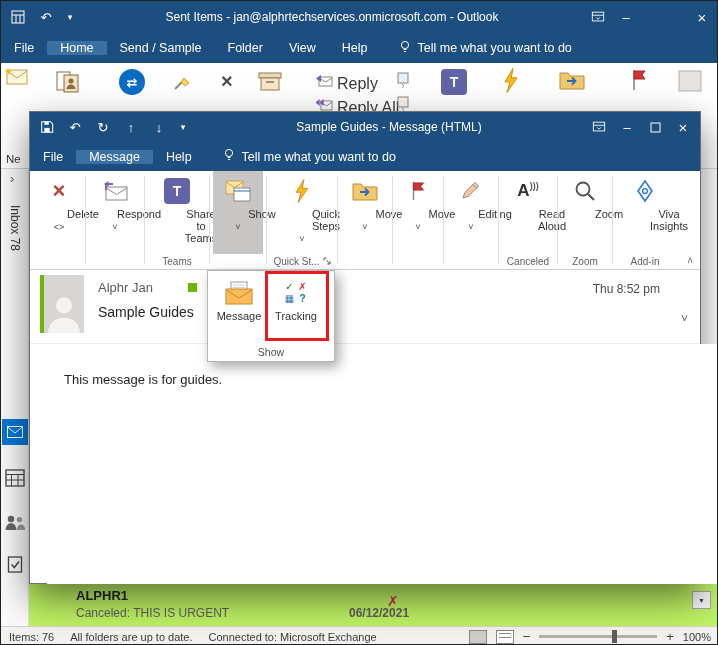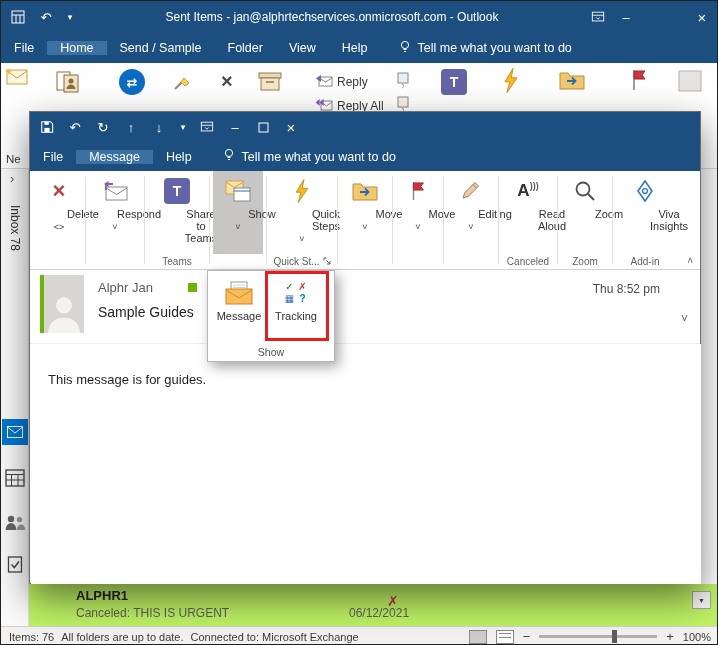--- a/index.html
+++ b/index.html
@@ -21,21 +21,21 @@
   .mw-tabs { position: absolute; top: 32px; left: 0; width: 718px; height: 30px; }
   .tab { display: flex; align-items: center; padding: 0 13px; font-size: 12.5px; white-space: nowrap; }
   .tab.selected { background: var(--tab-selected-bg, #3a70a2); }
   .tellme { display: flex; align-items: center; gap: 7px; margin-left: 10px; padding: 0 8px;
             font-size: 12.5px; white-space: nowrap; }
 
   
   .mw-ribbon { position: absolute; top: 62px; left: 0; width: 718px; height: 106px; background: #fff;
                border-bottom: 1px solid #d8d6d4; }
   .mr-item { position: absolute; display: flex; align-items: center; justify-content: center; }
-  .mr-text { position: absolute; font-size: 12px; color: #3b3a39; white-space: nowrap; }
+  .mr-text { position: absolute; font-size: 16px; color: #3b3a39; white-space: nowrap; }
   .mr-label { position: absolute; font-size: 11.5px; color: #3b3a39; margin-top: 39px; }
   .tv-ic { width: 26px; height: 26px; border-radius: 50%; background: #0a6cc4; color: #fff;
            display: flex; align-items: center; justify-content: center; font-size: 13px; font-weight: bold; }
   .teams-ic { width: 26px; height: 26px; background: var(--teams-purple, #6264a7); color: #fff;
               border-radius: 4px; display: flex; align-items: center; justify-content: center;
               font-weight: bold; font-size: 14px; }
   .mini-ic { display: flex; flex-direction: column; align-items: center; line-height: 8px; }
   .mchev { font-size: 8px; color: #605e5c; }
   .bigx { font-size: 20px; font-weight: bold; color: #4a4a4a; line-height: 20px; }
 
@@ -46,31 +46,31 @@
   .fs-vtext { position: absolute; top: 36px; left: 7px; writing-mode: vertical-rl; font-size: 12px;
               color: #323130; white-space: nowrap; }
   .nav-ic { position: absolute; left: 1px; width: 26px; height: 26px; display: flex;
             align-items: center; justify-content: center; }
   .nav-ic.mail { background: var(--nav-mail-blue, #0078d4); }
 
   
   .bottom-list { position: absolute; top: 583px; left: 28px; width: 690px; height: 42px; background: #bef264; z-index: 1; }
   .bl-sender { position: absolute; left: 47px; top: 4px; font-size: 13px; font-weight: bold; color: #252423; }
   .bl-preview { position: absolute; left: 47px; top: 22px; font-size: 12px; color: #605e5c; white-space: nowrap; }
-  .bl-date { position: absolute; left: 320px; top: 22px; font-size: 12px; color: #605e5c; }
+  .bl-date { position: absolute; left: 320px; top: 22px; font-size: 12px; color: #605e5c; font-weight: bold; }
   .bl-x { position: absolute; left: 358px; top: 9px; font-size: 14px; font-weight: bold; color: #c4314b; }
   .bl-drop { position: absolute; right: 8px; top: 7px; width: 19px; height: 18px; border: 1px solid #a6a4a2;
              background: #f5f5f5; display: flex; align-items: center; justify-content: center;
              font-size: 7px; color: #444; }
 
   
   .statusbar { position: absolute; top: 625px; left: 0; width: 718px; height: 20px;
                background: var(--statusbar-bg, #f3f2f1); border-top: 1px solid #d2d0ce;
                display: flex; align-items: center; font-size: 11px; color: #3b3a39;
-               padding: 0 8px; gap: 7px; white-space: nowrap; z-index: 2; }
+               padding: 0 8px; gap: 16px; white-space: nowrap; z-index: 2; }
   .sb-right { margin-left: auto; display: flex; align-items: center; gap: 9px; }
   .sb-view { width: 18px; height: 14px; border: 1px solid #8a8886; background: #fff; position: relative; }
   .sb-view.sel { background: #cfcdcb; }
   .sb-view .lines { position: absolute; inset: 2px; background:
       repeating-linear-gradient(#8a8886 0 1px, transparent 1px 4px); }
   .sb-track { position: relative; width: 118px; height: 3px; background: #b3b0ad; }
   .sb-thumb { position: absolute; left: 62%; top: -5px; width: 5px; height: 13px; background: #5f5d5b; }
   .sb-sign { font-size: 13px; color: #3b3a39; }
 
   
@@ -102,21 +102,21 @@
   .avatar { position: absolute; left: 10px; top: 5px; width: 44px; height: 58px; background: #d8d6d4;
             border-left: 4px solid var(--presence-green, #6bb700); display: flex; align-items: flex-end;
             justify-content: center; overflow: hidden; }
   .sender-name { position: absolute; left: 68px; top: 10px; font-size: 13px; color: #5a5a5a; }
   .presence { position: absolute; left: 158px; top: 13px; width: 9px; height: 9px;
               background: var(--presence-green, #6bb700); }
   .subject { position: absolute; left: 68px; top: 34px; font-size: 14px; color: #252423; }
   .recv-date { position: absolute; right: 40px; top: 12px; font-size: 12px; color: #4a4a4a; }
   .hdr-chevron { position: absolute; right: 12px; top: 42px; font-size: 12px; color: #666; }
 
-  .msg-body { position: absolute; top: 232px; left: 1px; width: 100%; height: 240px; background: #fff; }
+  .msg-body { position: absolute; top: 232px; left: 17px; width: 100%; height: 240px; background: #fff; }
   .msg-body p { position: absolute; left: 17px; top: 28px; font-size: 13px; color: #201f1e; }
 
   
   .show-dropdown { position: absolute; left: 177px; top: 158px; width: 128px; height: 92px; background: #fff;
                    border: 1px solid #b8b6b4; box-shadow: 4px 5px 12px rgba(0,0,0,.35); z-index: 8; }
   .ditem { position: absolute; top: 4px; width: 52px; height: 62px; display: flex; flex-direction: column;
            align-items: center; gap: 3px; font-size: 11px; color: #323130; padding-top: 4px; }
   .ditem.d-msg { left: 5px; }
   .ditem.d-trk { left: 62px; }
   .red-box { position: absolute; left: 57px; top: 0; width: 64px; height: 70px;
@@ -336,20 +336,21 @@
             <path d="M2 2h10l2.5 2.5V14H2z" fill="none" stroke="#fff" stroke-width="1.2"></path>
             <rect x="5" y="9" width="6" height="5" fill="#fff"></rect>
             <rect x="5" y="2" width="5" height="3.5" fill="#fff"></rect>
           </svg>
       </span>
       <span class="tbi">↶</span>
       <span class="tbi">↻</span>
       <span class="tbi">↑</span>
       <span class="tbi">↓</span>
       <span class="tbi small">▾</span>
+      <div class="tb-title">Sample Guides - Message (HTML)</div>
       <span class="tbi">
         <svg width="14" height="14" viewBox="0 0 16 16">
             <rect x="1.5" y="2.5" width="13" height="10" fill="none" stroke="#fff"></rect>
             <path d="M1.5 6h13" stroke="#fff"></path>
             <path d="M6 8.5l2 2 2-2" fill="none" stroke="#fff"></path>
           </svg>
       </span>
       <span class="tbi">–</span>
       <span class="tbi">
         <svg width="11" height="11" viewBox="0 0 11 11">

